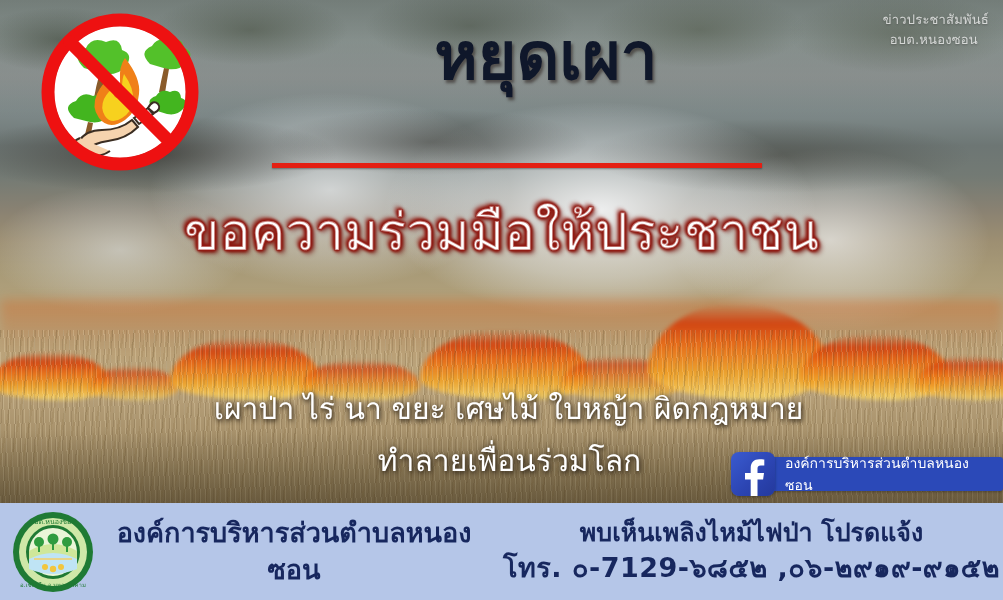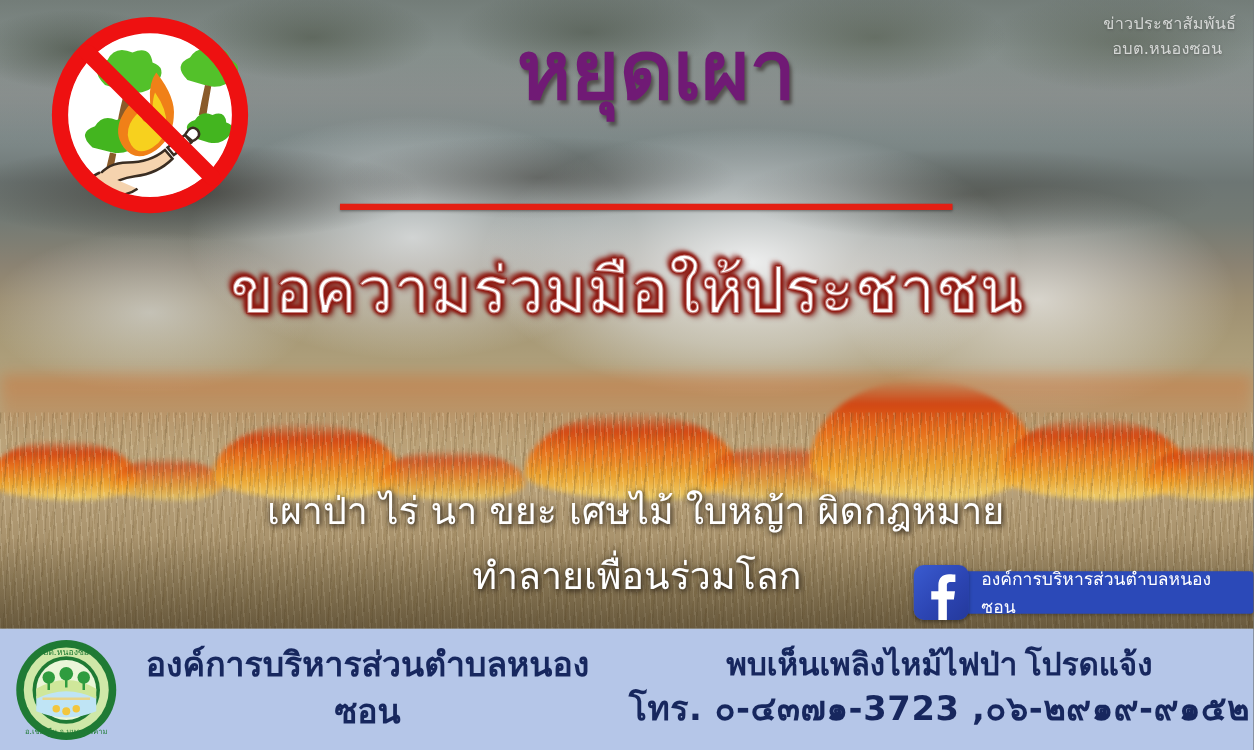--- a/index.html
+++ b/index.html
@@ -109,24 +109,24 @@
     position:absolute;right:14px;top:10px;
     text-align:center;line-height:1.5;
     color:rgba(255,255,255,.72);
     font-size:13px;
     text-shadow:0 1px 2px rgba(60,60,60,.45);
     letter-spacing:.2px;
   }
   .corner-note .l2{padding-right:4px;}
 
   .headline{
-    position:absolute;left:310px;top:22px;width:430px;
+    position:absolute;left:331px;top:22px;width:430px;
     text-align:center;
     font-size:66px;font-weight:bold;line-height:1.05;
-    color:#701a75;
+    color:#0f172a;
     text-shadow:2px 3px 3px rgba(40,30,25,.55);
   }
   .rule{
     position:absolute;left:272px;top:163px;width:490px;height:5px;
     background:#e41f13;
     box-shadow:0 1px 2px rgba(0,0,0,.35);
   }
 
   .msg{
     position:absolute;left:0;width:100%;text-align:center;
@@ -182,21 +182,21 @@
   .seal{width:82px;height:82px;flex:0 0 auto;}
   .seal svg{display:block;width:82px;height:82px;}
   .footer-left-text{
     flex:1;text-align:center;color:#17275e;line-height:1.35;padding-right:6px;
   }
   .footer-left-text .fl1{font-size:25px;font-weight:bold;}
   .footer-left-text .fl2{font-size:27px;font-weight:bold;}
   .footer-right{
     flex:1;text-align:center;color:#17275e;line-height:1.35;
   }
-  .footer-right .fr1{font-size:25px;font-weight:bold;font-family:Liberation Serif, serif;}
+  .footer-right .fr1{font-size:25px;font-weight:bold;}
   .footer-right .fr2{font-size:27px;font-weight:bold;letter-spacing:.5px;}
 </style>
 </head>
 <body>
 
 <div class="poster">
 
   <div class="photo">
     <div class="treeline"></div>
     <div class="burnt-band"></div>
@@ -295,17 +295,17 @@
           <text x="41" y="13" text-anchor="middle" font-size="7" fill="#1f7a34" font-family="DejaVu Sans, sans-serif">อบต.หนองซอน</text>
           <text x="41" y="76" text-anchor="middle" font-size="6" fill="#1f7a34" font-family="DejaVu Sans, sans-serif">อ.เชียงยืน จ.มหาสารคาม</text>
         </svg>
       </div>
       <div class="footer-left-text">
         <div class="fl2">องค์การบริหารส่วนตำบลหนองซอน</div>
       </div>
     </div>
     <div class="footer-right">
       <div class="fr1">พบเห็นเพลิงไหม้ไฟป่า โปรดแจ้ง</div>
-      <div class="fr2">โทร. ๐-๔๓๗๑-3723 ,๐๖-๒๙๑๙-๙๑๕๒</div>
+      <div class="fr2">โทร. ๐-7129-๖๘๕๒ ,๐๖-๒๙๑๙-๙๑๕๒</div>
     </div>
   </div>
 
 </div>
 
 </body></html>

